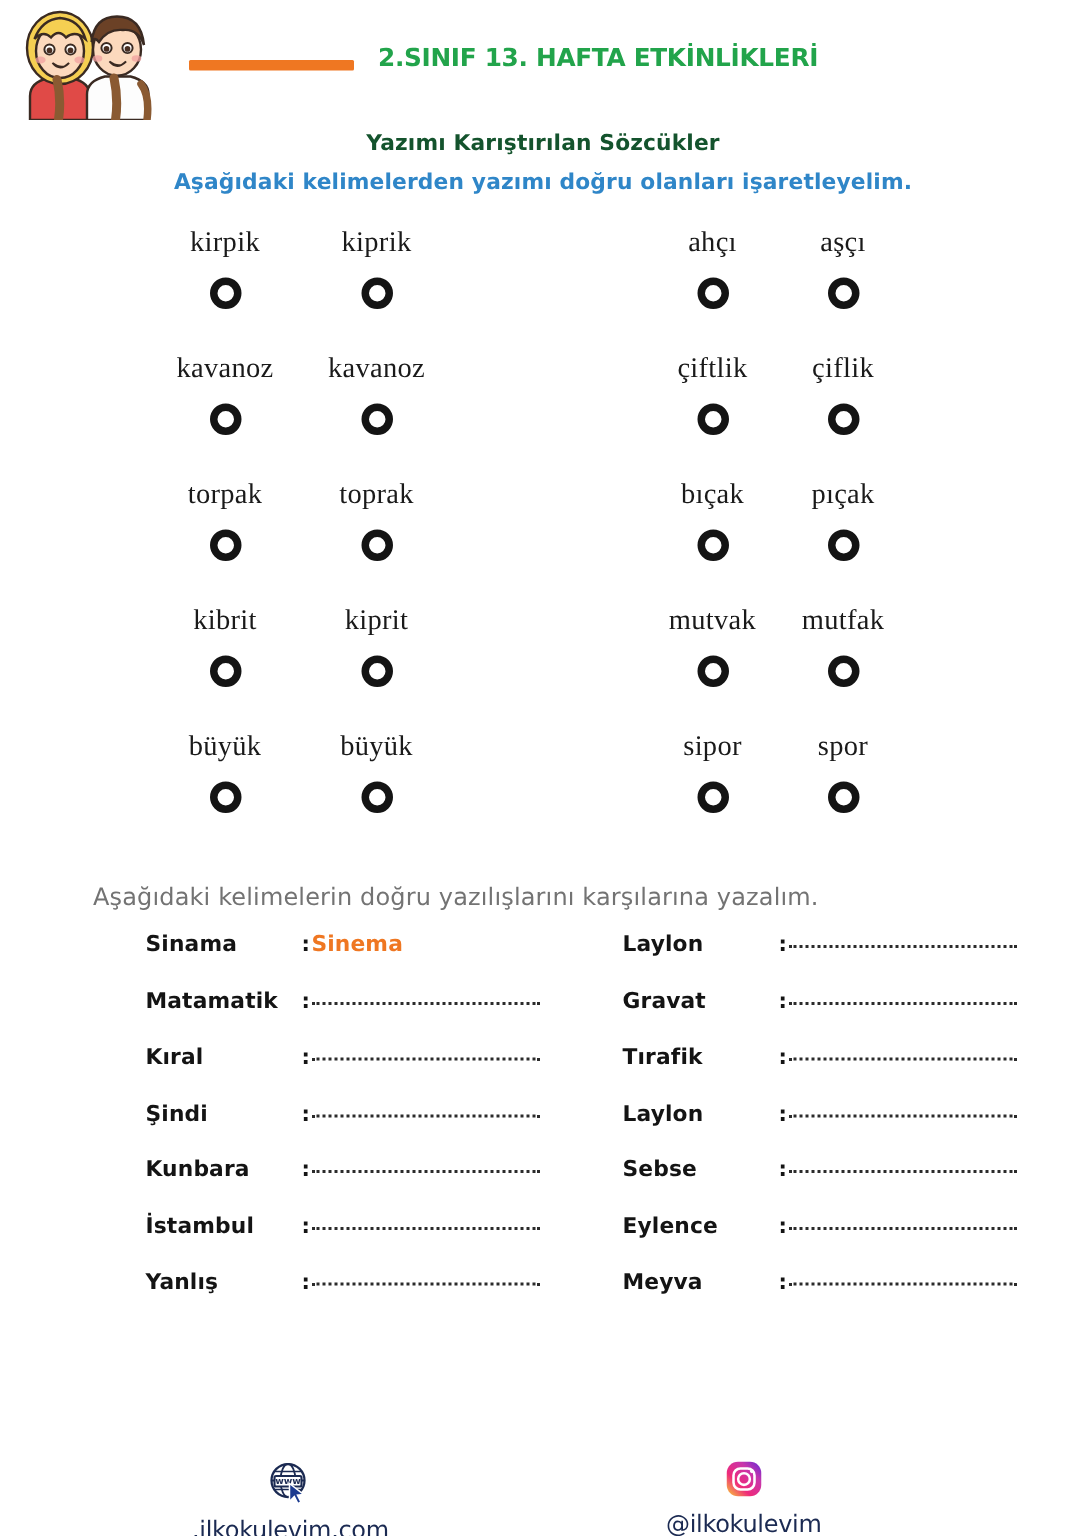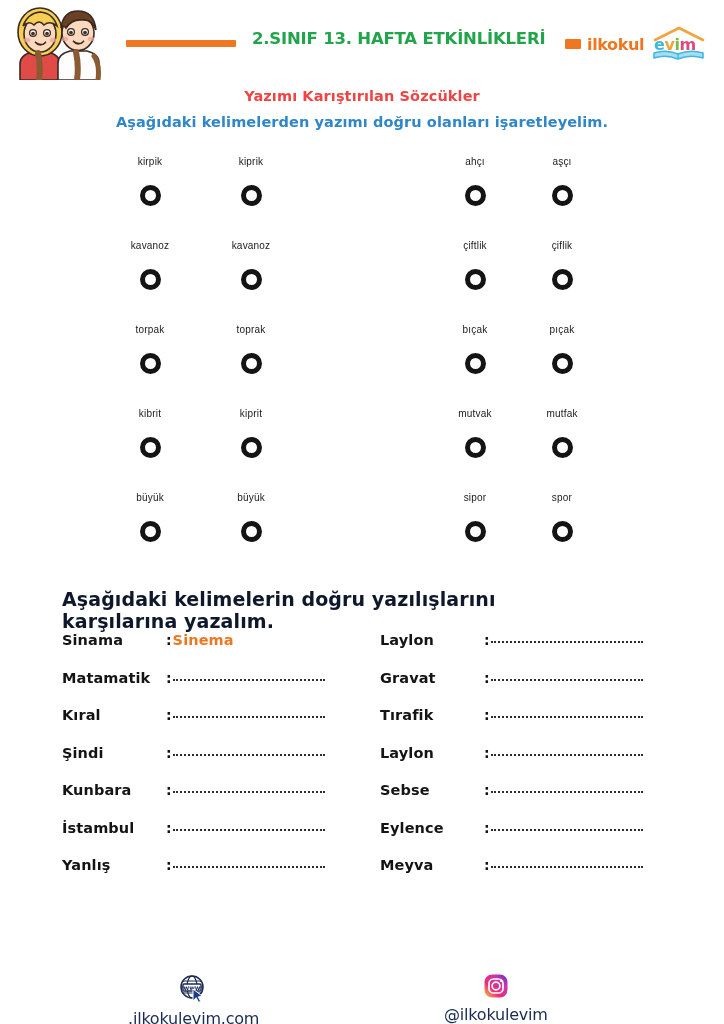--- a/index.html
+++ b/index.html
@@ -102,21 +102,21 @@
   
   .section-title {
     position: absolute;
     left: 0;
     top: 88px;
     width: 724px;
     text-align: center;
     font-family: "DejaVu Sans", sans-serif;
     font-size: 14.5px;
     font-weight: 700;
-    color: #ef4444;
+    color: #14532d;
     letter-spacing: 0.1px;
   }
 
   .instruction-1 {
     position: absolute;
     left: 0;
     top: 114px;
     width: 724px;
     text-align: center;
     font-family: "DejaVu Sans", sans-serif;
@@ -124,23 +124,23 @@
     font-weight: 600;
     color: #2f86c8;
     letter-spacing: 0.1px;
   }
 
   .instruction-2 {
     position: absolute;
     left: 62px;
     top: 588px;
     font-family: "DejaVu Sans", sans-serif;
-    font-size: 19px;
-    font-weight: 700;
-    color: #0f172a;
+    font-size: 16px;
+    font-weight: 400;
+    color: #737373;
     letter-spacing: 0.1px;
   }
 
   
   .pairs {
     position: absolute;
     left: 0;
     top: 152px;
     width: 724px;
   }
@@ -155,22 +155,22 @@
     position: absolute;
     width: 130px;
     text-align: center;
   }
   .pair-cell.c0 { left: 85px;  }
   .pair-cell.c1 { left: 186px; }
   .pair-cell.c2 { left: 410px; }
   .pair-cell.c3 { left: 497px; }
 
   .pair-word {
-    font-family: Liberation Sans, sans-serif;
-    font-size: 10px;
+    font-family: Liberation Serif, serif;
+    font-size: 19px;
     font-weight: 400;
     color: #1a1a1a;
     line-height: 20px;
     letter-spacing: 0.2px;
     white-space: nowrap;
   }
 
   .pair-bubble {
     margin: 13px auto 0;
     width: 21px;
@@ -183,21 +183,22 @@
   
   .wordlist {
     position: absolute;
     left: 0;
     top: 622px;
     width: 724px;
   }
 
   .wl-col {
     position: absolute;
-    top: 10px;
+    top: 0;
+    margin-left: 35px;
   }
   .wl-col.left  { left: 62px;  width: 300px; }
   .wl-col.right { left: 380px; width: 300px; }
 
   .wl-row {
     display: flex;
     align-items: baseline;
     height: 37.5px;
   }
 
@@ -316,32 +317,20 @@
 
         <path d="M68 46 Q71 60 69 74" stroke="#8a5a32" stroke-width="6" fill="none" stroke-linecap="round"></path>
         <path d="M86 50 Q92 58 90 74" stroke="#8a5a32" stroke-width="5" fill="none" stroke-linecap="round"></path>
       </svg>
     </div>
 
     <div class="header-rule"></div>
 
     <div class="header-title">2.SINIF 13. HAFTA ETKİNLİKLERİ</div>
 
-    <div class="brand-logo">
-      <span class="brand-square"></span>
-      <span class="brand-ilkokul">ilkokul</span>
-      <span class="brand-evim-wrap">
-        <svg width="58" height="36" viewBox="0 0 58 36" xmlns="http://www.w3.org/2000/svg">
-          <path d="M5 14 L29 2 L53 14" fill="none" stroke="#f2a33c" stroke-width="2.6" stroke-linecap="round" stroke-linejoin="round"></path>
-          <path d="M4 27 Q16 23 28 28 Q40 23 53 27 L53 32 Q40 28 28 33 Q16 28 4 32 Z" fill="#a8dcf0" stroke="#3fb8e0" stroke-width="1.6" stroke-linejoin="round"></path>
-          <path d="M28 28 L28 33" stroke="#3fb8e0" stroke-width="1.4"></path>
-        </svg>
-        <span class="brand-evim"><span class="l1">e</span><span class="l2">v</span><span class="l3">i</span><span class="l4">m</span></span>
-      </span>
-    </div>
   </div>
 
   <div class="section-title">Yazımı Karıştırılan Sözcükler</div>
 
   <div class="instruction-1">Aşağıdaki kelimelerden yazımı doğru olanları işaretleyelim.</div>
 
   <div class="pairs">
 
     <div class="pair-row">
       <div class="pair-cell c0">

